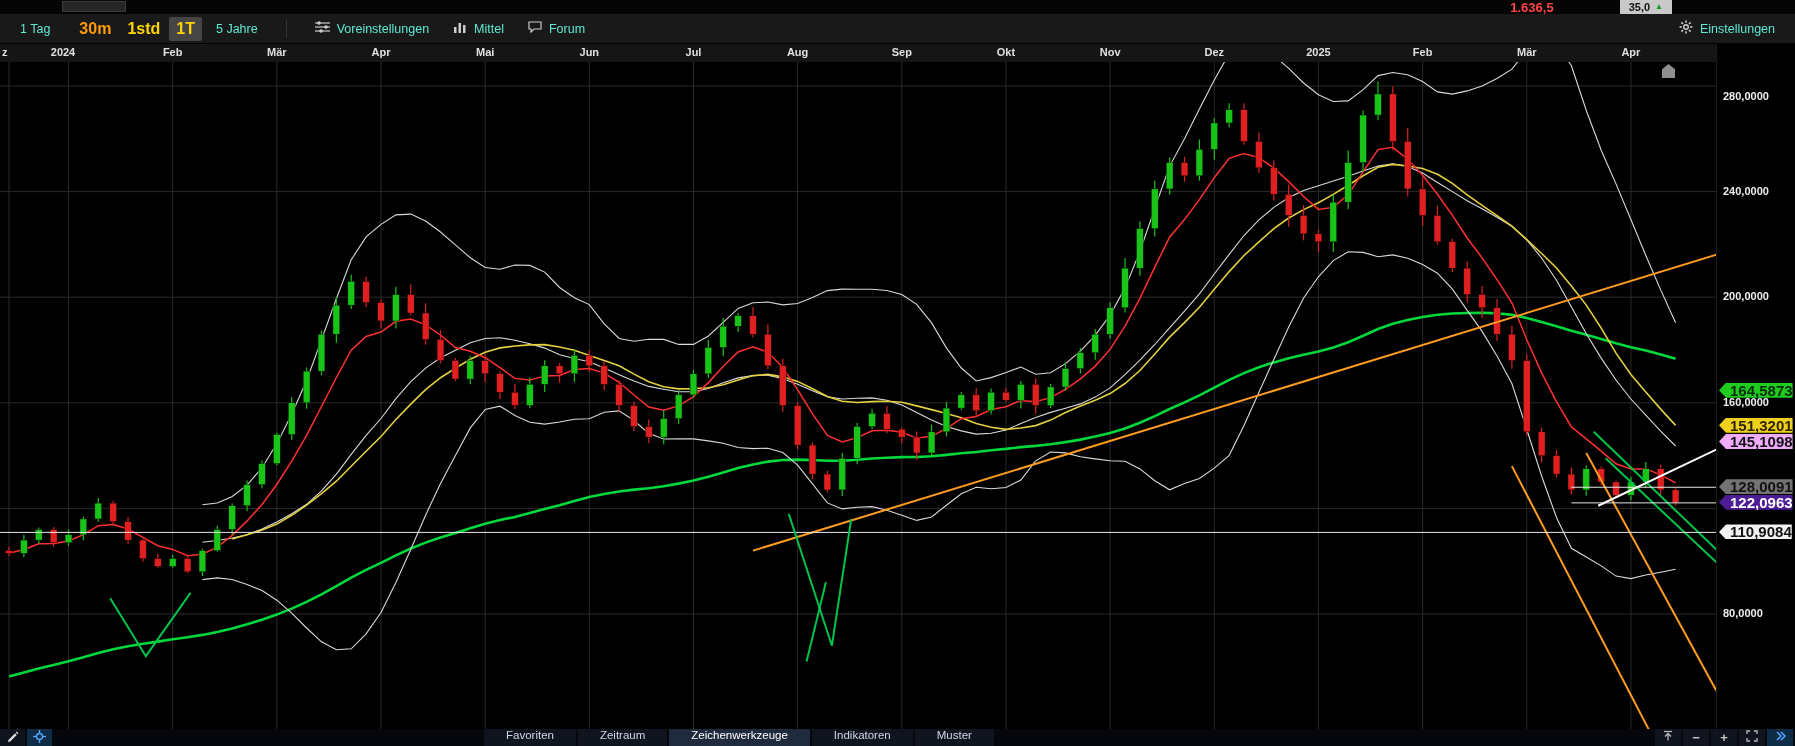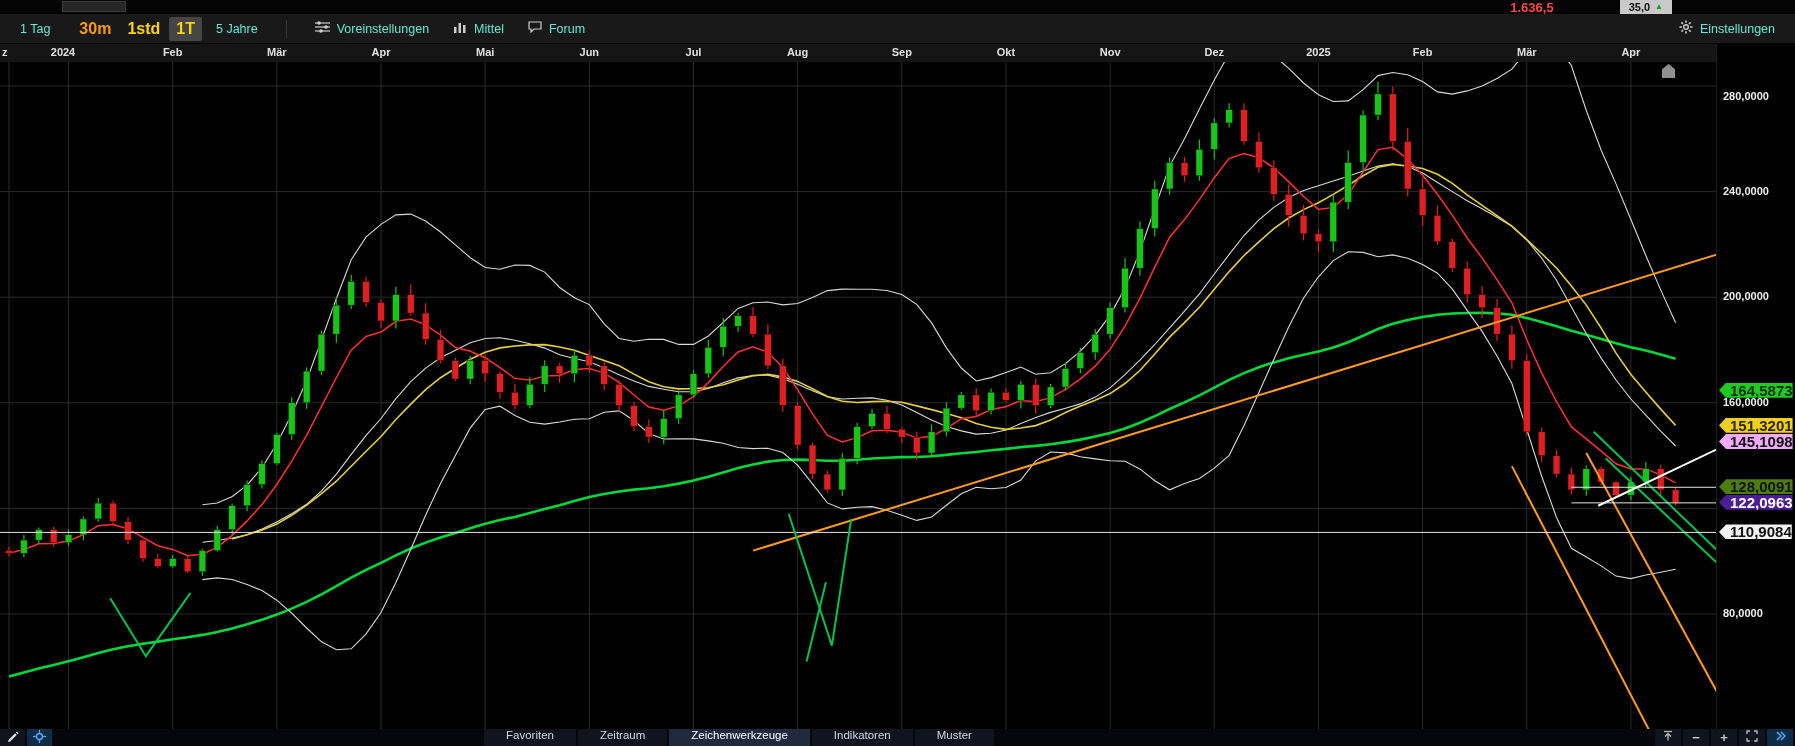--- a/index.html
+++ b/index.html
@@ -415,21 +415,21 @@
       </div>
     <div class="price-axis" id="priceAxis">
         <span class="ptick" style="top: 46px;">280,0000</span>
         <span class="ptick" style="top: 140.6px;">240,0000</span>
         <span class="ptick" style="top: 246.2px;">200,0000</span>
         <span class="ptick" style="top: 351.8px;">160,0000</span>
         <span class="ptick" style="top: 563px;">80,0000</span>
         <div class="badge" style="top: 338.69px; background: rgb(30, 203, 30); color: rgb(3, 43, 3);">164,5873</div>
         <div class="badge" style="top: 373.715px; background: rgb(240, 208, 30); color: rgb(46, 38, 0);">151,3201</div>
         <div class="badge" style="top: 390.11px; background: #f0abfc; color: rgb(17, 17, 17);">145,1098</div>
-        <div class="badge" style="top: 435.256px; background: #4d7c0f; color: rgb(17, 17, 17);">128,0091</div>
+        <div class="badge" style="top: 435.256px; background: #737373; color: rgb(17, 17, 17);">128,0091</div>
         <div class="badge" style="top: 450.866px; background: #4c1d95; color: rgb(255, 255, 255);">122,0963</div>
         <div class="badge" style="top: 480.402px; background: rgb(242, 242, 242); color: rgb(17, 17, 17);">110,9084</div>
       </div>
     <div class="scroll-thumb"></div>
   </div>
 
   <div class="bottom-bar">
     <div class="bb-sq">
       <span><svg width="12" height="12" viewBox="0 0 12 12">
             <path d="M1 11 l2.2-0.6 6.5-6.5 -1.6-1.6 -6.5 6.5 z" fill="#dddddd"></path>

